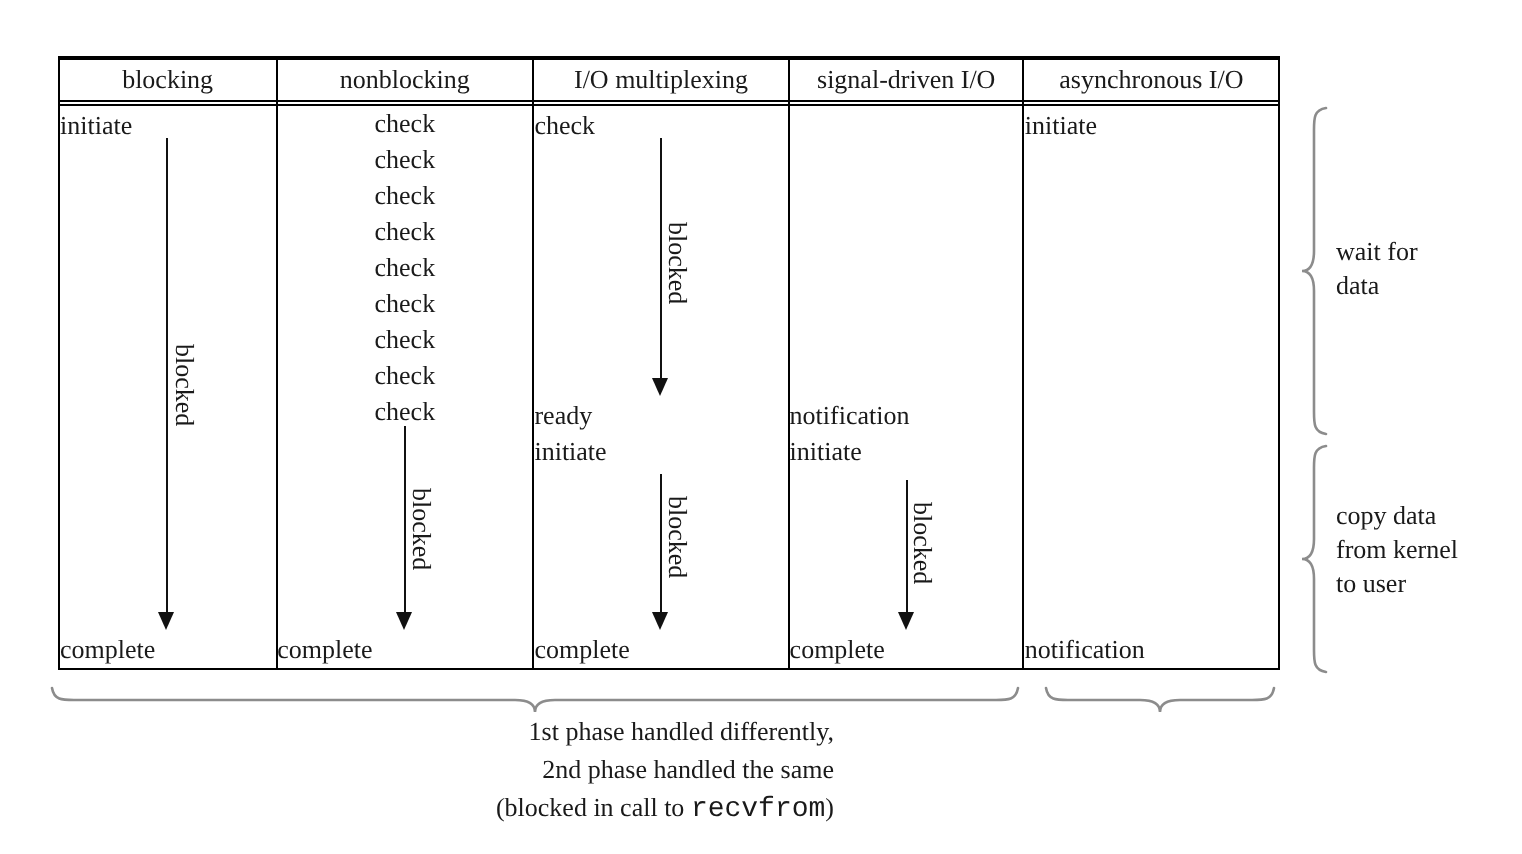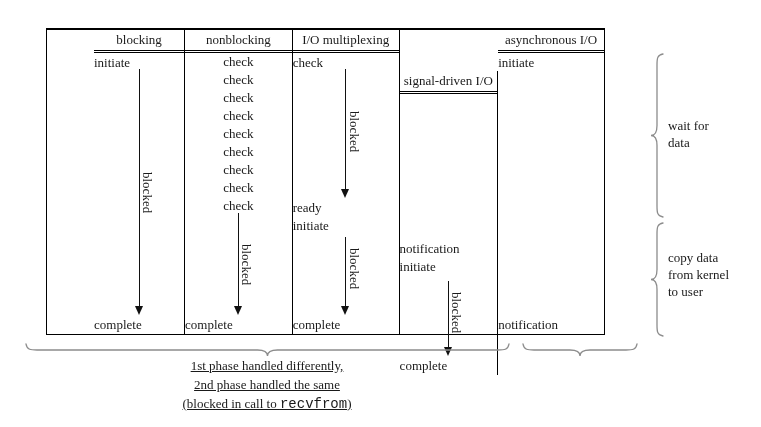--- a/index.html
+++ b/index.html
@@ -3,22 +3,22 @@
 <meta charset="utf-8">
 <style>
   html,body{margin:0;padding:0;}
   body{
     width:761px;height:427px;background:#ffffff;position:relative;overflow:hidden;
     font-family:"Liberation Serif", serif;color:#1a1a1a;font-size:13px;
   }
   .stage{position:absolute;inset:0;}
   
   .io-table{
-    position:absolute;left:46px;top:28px;width:559px;height:307px;
-    border:1px solid #000;border-top:2px solid #000;display:flex;box-sizing:border-box;padding-left:47px;
+    position:absolute;left:29px;top:28px;width:611px;height:307px;
+    border:1px solid #000;border-top:2px solid #000;display:flex;box-sizing:border-box;
   }
   .col{position:relative;box-sizing:border-box;height:100%;}
   .col.divider{border-right:1px solid #000;}
   .col-head{
     height:20px;line-height:20px;text-align:center;
     border-bottom:3px double #000;white-space:nowrap;overflow:hidden;
   }
   .col-body{position:absolute;left:0;right:0;top:23px;bottom:0;}
   .cell-label{position:absolute;left:0;right:0;text-align:left;line-height:16px;white-space:nowrap;}
   .check-stack{position:absolute;left:0;right:0;top:0;text-align:center;}
@@ -30,21 +30,21 @@
     border-left:4.5px solid transparent;border-right:4.5px solid transparent;border-top:9px solid #111;}
   
   .vlabel{
     position:absolute;left:calc(50% + 2px);writing-mode:vertical-rl;
     font-size:13px;line-height:13px;white-space:nowrap;background:#fff;padding:1px 0;
   }
   
   .brace{position:absolute;}
   .brace path{fill:none;stroke:#8c8c8c;stroke-width:1.3;stroke-linecap:round;}
   .side-note{position:absolute;line-height:17px;white-space:nowrap;}
-  .caption{position:absolute;text-align:center;line-height:19px;text-decoration:underline;}
+  .caption{position:absolute;text-align:right;line-height:19px;}
   .mono{font-family:"Liberation Mono", monospace;font-size:14px;}
 </style>
 </head>
 <body>
 
 <div class="stage">
 
   <div class="io-table">
 
     <div class="col divider" style="width:109px;">
@@ -96,21 +96,21 @@
         <div class="cell-label" style="top:165px;">initiate</div>
         <div class="varrow" style="top:184px;height:78px;">
           <div class="shaft"></div>
           <div class="head"></div>
         </div>
         <div class="vlabel" style="top:194px;">blocked</div>
         <div class="cell-label" style="top:264px;">complete</div>
       </div>
     </div>
 
-    <div class="col divider" style="width:118px;margin-top:41px;">
+    <div class="col divider" style="width:118px;">
       <div class="col-head">signal-driven I/O</div>
       <div class="col-body">
         <div class="cell-label" style="top:147px;">notification</div>
         <div class="cell-label" style="top:165px;">initiate</div>
         <div class="varrow" style="top:187px;height:75px;">
           <div class="shaft"></div>
           <div class="head"></div>
         </div>
         <div class="vlabel" style="top:197px;">blocked</div>
         <div class="cell-label" style="top:264px;">complete</div>

